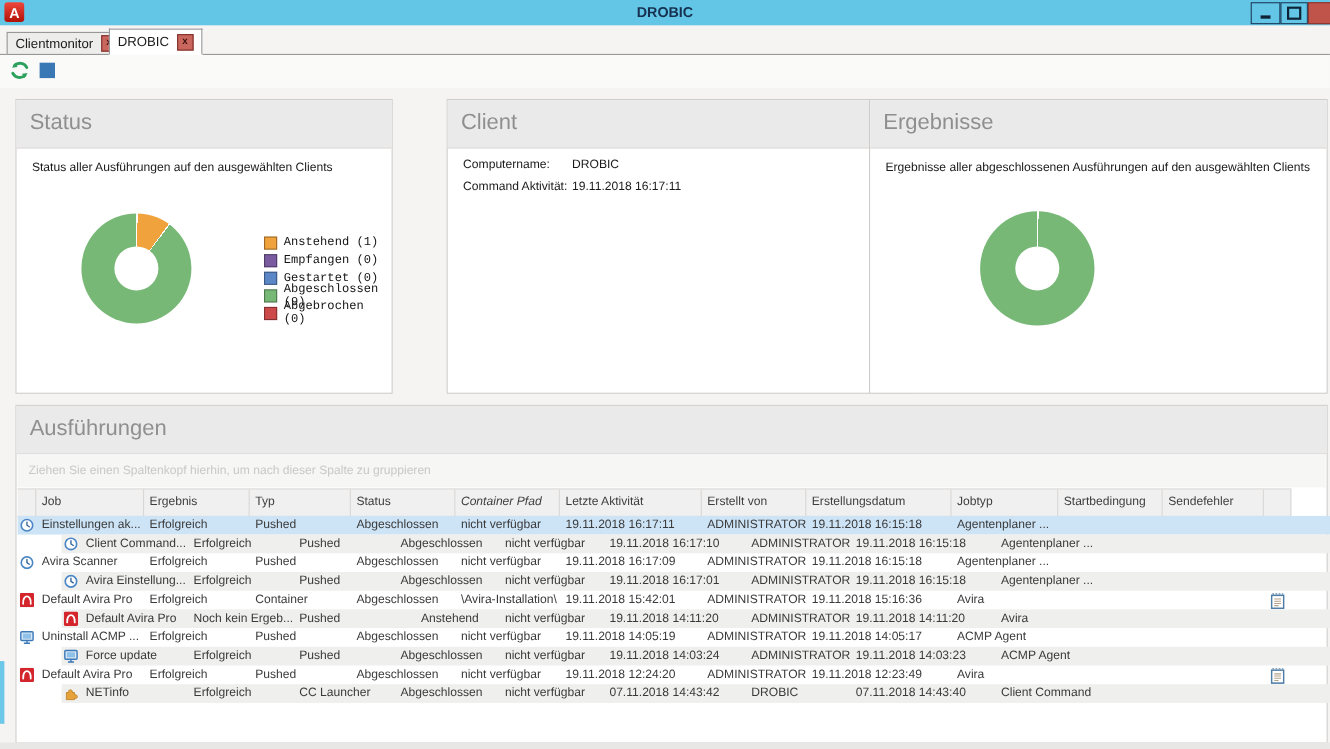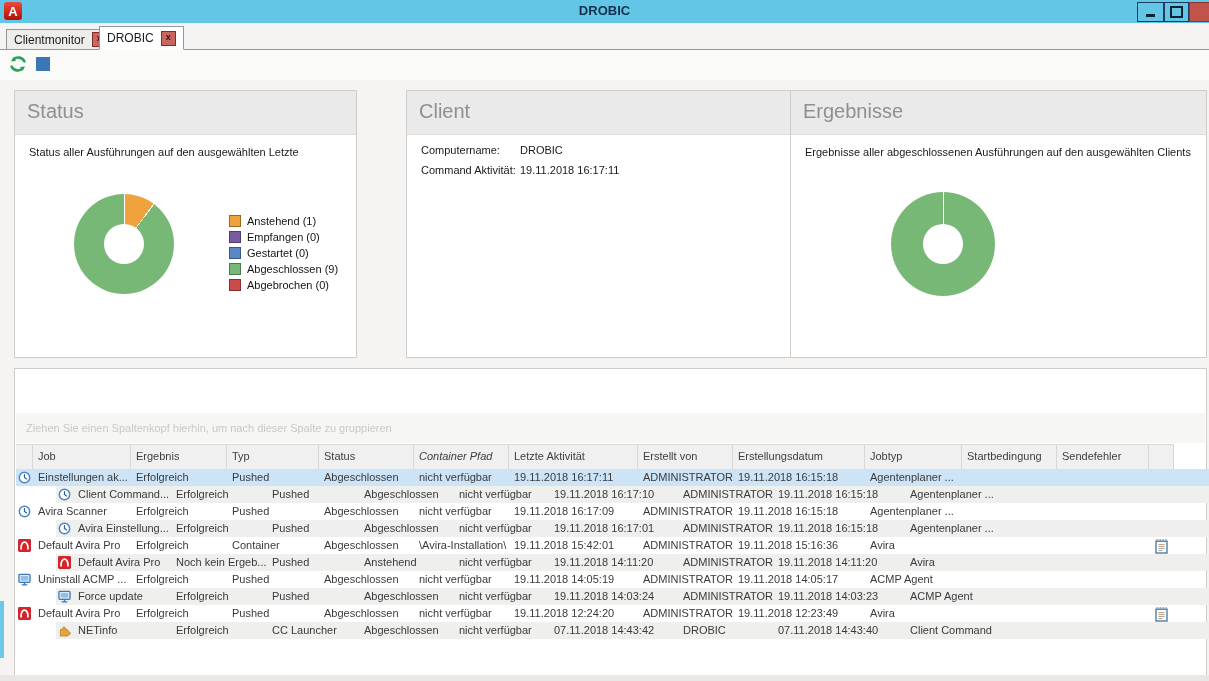--- a/index.html
+++ b/index.html
@@ -46,21 +46,21 @@
   
   .donut{position:absolute;border-radius:50%;}
   .donut .hole{position:absolute;left:50%;top:50%;width:40px;height:40px;margin:-20px 0 0 -20px;
     border-radius:50%;background:#fff;}
   .d-status{left:59px;top:103px;width:100px;height:100px;}
   .d-results{left:100px;top:101px;width:104px;height:104px;}
   .chart-total{position:absolute;font-size:11px;color:#1a1a1a;text-align:center;width:180px;}
   .t-status{left:19px;top:317px;}
   .t-results{left:62px;top:317px;}
   .legend{position:absolute;}
-  .lg-status{left:214px;top:122px;}
+  .lg-status{left:225px;top:122px;font-family:Liberation Mono, monospace;}
   .lg-results{left:296px;top:154px;}
   .legend-item{display:flex;align-items:center;gap:6px;height:16px;font-size:11px;color:#141414;}
   .legend-swatch{width:10px;height:10px;border:1px solid rgba(0,0,0,.35);flex:0 0 auto;}
   
   .cl-field{position:absolute;left:14px;display:flex;font-size:11px;color:#1a1a1a;}
   .cl-field .lbl{width:99px;}
   
   .group-hint{position:absolute;left:1px;right:1px;top:44px;height:30px;background:#f6f6f5;
     font-size:11px;color:#c8c8c8;line-height:30px;padding-left:10px;box-sizing:border-box;}
   .grid-head{position:absolute;left:1px;top:75px;height:24px;display:flex;
@@ -114,21 +114,21 @@
       <polygon points="17.1,12.4 14.1,17.1 12.1,13.1" fill="#2ca05d"></polygon>
     </svg>
   </div>
   <div class="tb-stop"></div>
 </div>
 
 <div class="panel p-status">
   <div class="panel-hd">
     <div class="pt">Status</div>
   </div>
-  <div class="p-desc">Status aller Ausführungen auf den ausgewählten Letzte</div>
+  <div class="p-desc">Status aller Ausführungen auf den ausgewählten Clients</div>
   <div class="donut d-status" id="donut-status" style="background: conic-gradient(rgb(255, 255, 255) 0deg, rgb(255, 255, 255) 1.4deg, rgb(240, 162, 60) 1.4deg, rgb(240, 162, 60) 36deg, rgb(255, 255, 255) 36deg, rgb(255, 255, 255) 37.4deg, rgb(119, 184, 119) 37.4deg, rgb(119, 184, 119) 360deg);">
       <div class="hole"></div>
     </div>
   <div class="legend lg-status" id="legend-status">
       <div class="legend-item">
         <span class="legend-swatch" style="background: rgb(240, 162, 60);"></span>
         <span>Anstehend (1)</span>
       </div>
       <div class="legend-item">
         <span class="legend-swatch" style="background: rgb(122, 91, 160);"></span>
@@ -169,20 +169,23 @@
     <div class="pt">Ergebnisse</div>
   </div>
   <div class="p-desc">Ergebnisse aller abgeschlossenen Ausführungen auf den ausgewählten Clients</div>
   <div class="donut d-results" id="donut-results" style="background: conic-gradient(rgb(255, 255, 255) 0deg, rgb(255, 255, 255) 1.4deg, rgb(119, 184, 119) 1.4deg, rgb(119, 184, 119) 360deg);">
       <div class="hole"></div>
     </div>
   <div class="chart-total t-results">Ausführungen: 9</div>
 </div>
 
 <div class="panel p-exec">
+  <div class="panel-hd">
+    <div class="pt">Ausführungen</div>
+  </div>
   <div class="group-hint">Ziehen Sie einen Spaltenkopf hierhin, um nach dieser Spalte zu gruppieren</div>
   <div class="grid-head" id="grid-head">
       <div class="th" style="width: 17px;"></div>
       <div class="th" style="width: 98px;">Job</div>
       <div class="th" style="width: 96px;">Ergebnis</div>
       <div class="th" style="width: 92px;">Typ</div>
       <div class="th" style="width: 95px;">Status</div>
       <div class="th" style="width: 95px; font-style: italic;">Container Pfad</div>
       <div class="th" style="width: 129px;">Letzte Aktivität</div>
       <div class="th" style="width: 95px;">Erstellt von</div>
@@ -302,21 +305,21 @@
       <div class="grid-row even">
         <div class="td icon-cell" style="width: 17px;">
           <span class="row-icon"><svg width="13" height="13" viewBox="0 0 14 14">
               <rect width="14" height="14" rx="1.5" fill="#d3252b"></rect>
               <path d="M3.3 10.6 C2.9 5.4 5.3 3.4 7 3.4 C8.7 3.4 11.1 5.4 10.7 10.6" fill="none" stroke="#fff" stroke-width="1.8" stroke-linecap="round"></path>
             </svg></span>
         </div>
         <div class="td" style="width: 98px;">Default Avira Pro</div>
         <div class="td" style="width: 96px;">Noch kein Ergeb...</div>
         <div class="td" style="width: 92px;">Pushed</div>
-        <div class="td" style="width: 95px;">Anstehend</div>
+        <div class="td" style="width: 95px; text-align: center;">Anstehend</div>
         <div class="td" style="width: 95px;">nicht verfügbar</div>
         <div class="td" style="width: 129px;">19.11.2018 14:11:20</div>
         <div class="td" style="width: 95px;">ADMINISTRATOR</div>
         <div class="td" style="width: 132px;">19.11.2018 14:11:20</div>
         <div class="td" style="width: 97px;">Avira</div>
         <div class="td" style="width: 95px;"></div>
         <div class="td" style="width: 92px;"></div>
         <div class="td icon-cell" style="width: 25px;"></div>
       </div>
       <div class="grid-row">

